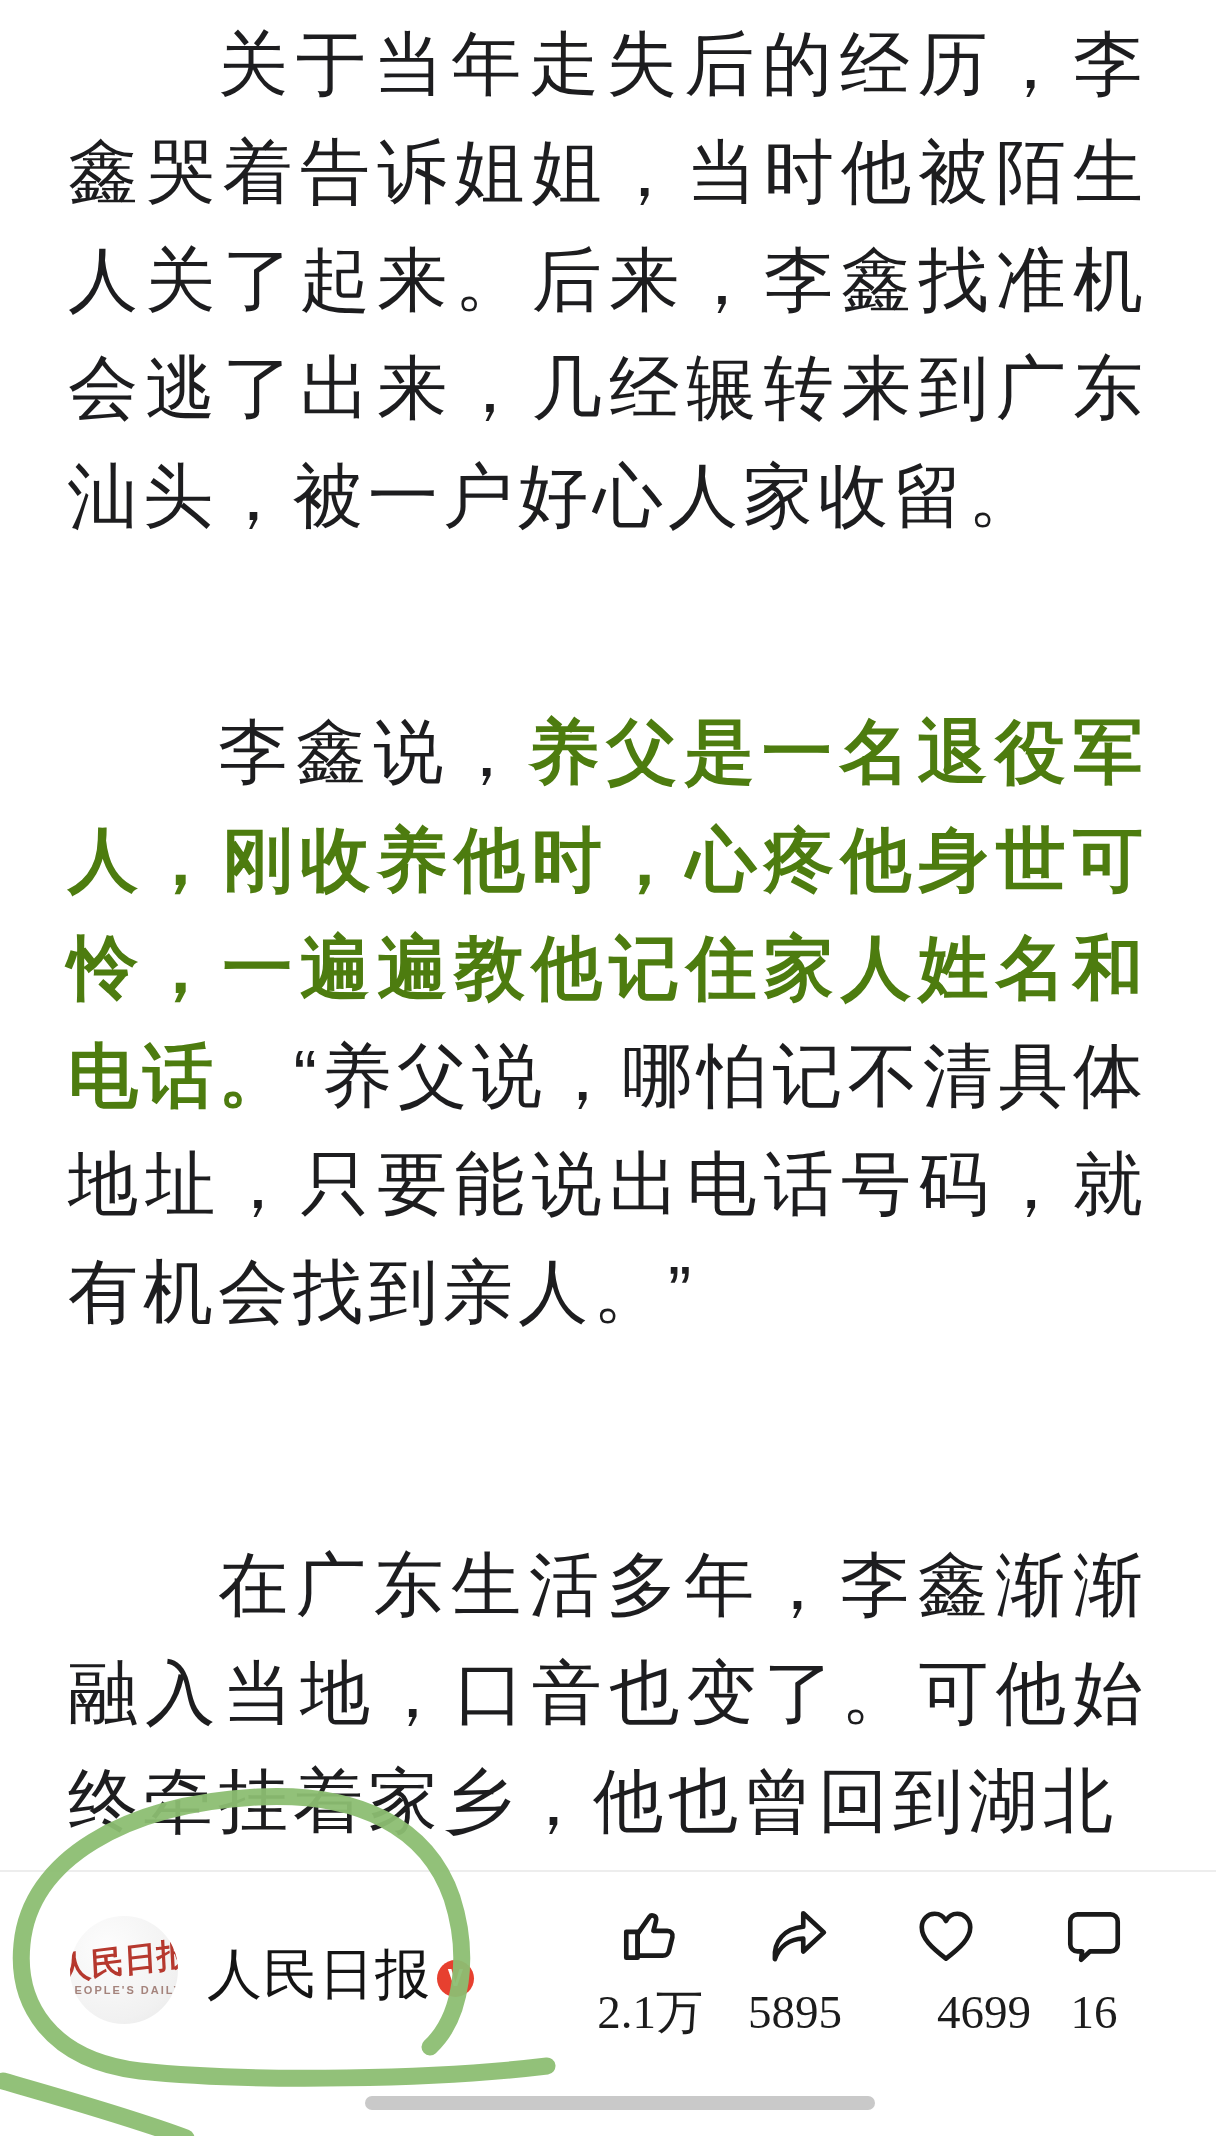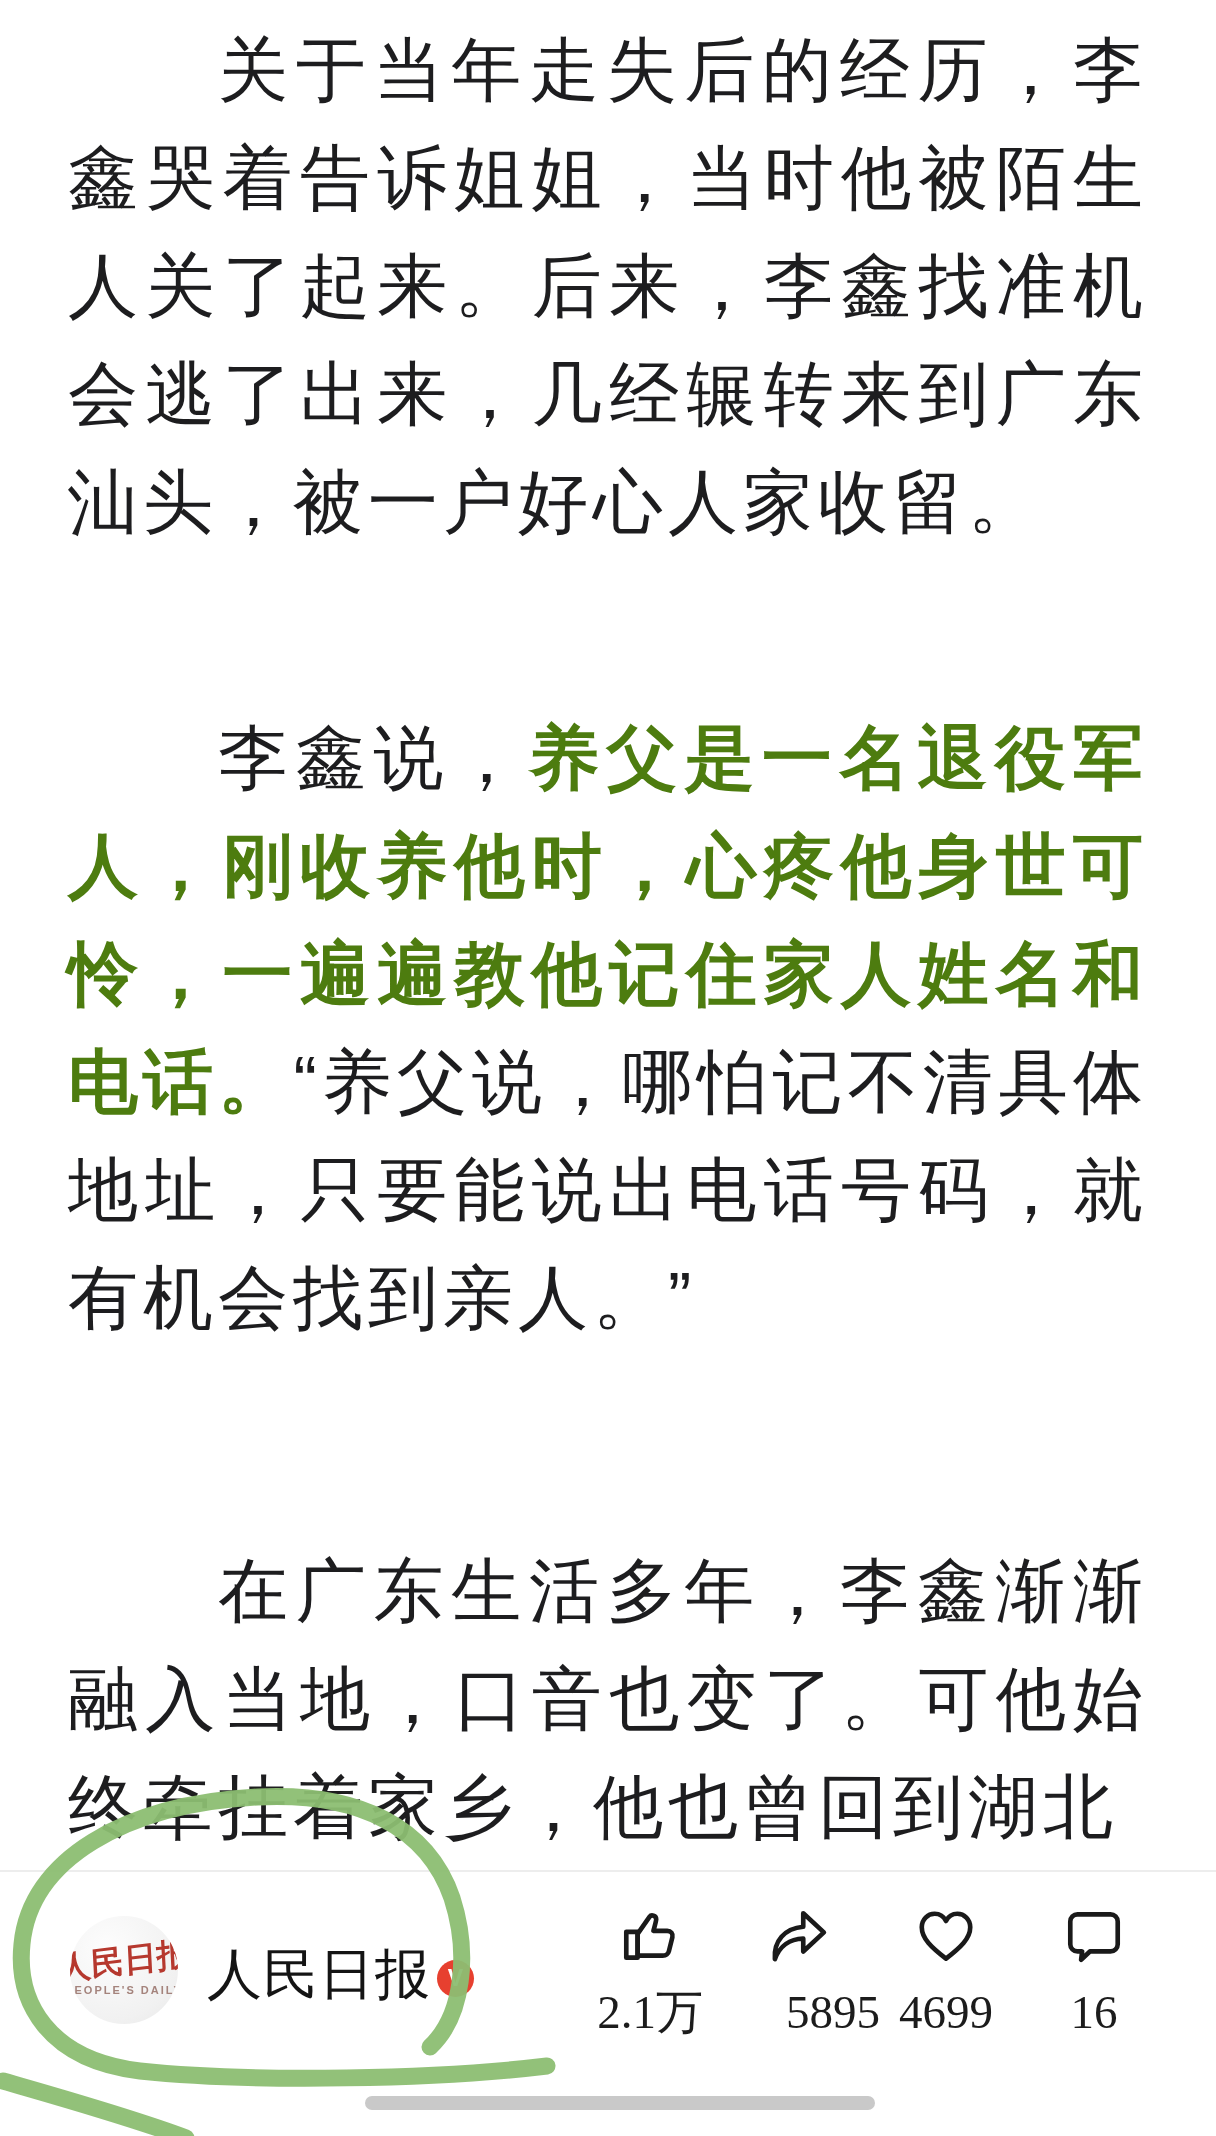--- a/index.html
+++ b/index.html
@@ -3,21 +3,21 @@
 <meta charset="utf-8">
 <style>
   html,body{margin:0;padding:0;}
   body{
     width:1216px;height:2136px;position:relative;overflow:hidden;
     background:#ffffff;
     font-family:"Liberation Sans","DejaVu Sans",sans-serif;
   }
   
   .article{
-    position:absolute;left:68px;top:16px;width:1080px;
+    position:absolute;left:68px;top:10px;width:1080px;
     font-size:70px;line-height:108px;letter-spacing:5px;
     color:#1d1d1f;text-align:justify;
   }
   .article p{margin:0 0 148px 0;text-indent:150px;}
   .article p.p2{margin-bottom:185px;}
   .article p:last-child{margin-bottom:0;}
   .article .em{color:#4d7c0f;font-weight:700;}
   
   .bottom-bar{
     position:absolute;left:0;top:1870px;width:1216px;height:266px;
@@ -86,28 +86,28 @@
   <div class="eng-col" style="left:565px;top:32px;">
     <svg width="66" height="66" viewBox="0 0 64 64">
       <g fill="none" stroke="#1a1a1a" stroke-width="4.5" stroke-linejoin="round" stroke-linecap="round">
         <path d="M9 27 h11 v25 H9 z"></path>
         <path d="M20 50 V29 L31.5 12.5 c1.8 -2.6 6.5 -1.3 6.5 2.2 c0 1.2 -1.6 7.4 -2.7 11.3 h13.4 c3.6 0 5.8 2.7 5 6.2 l-3.4 13.6 c-0.8 3 -2.9 4.2 -6 4.2 H20 z"></path>
       </g>
     </svg>
     <div class="eng-count">2.1万</div>
   </div>
 
-  <div class="eng-col" style="left:710px;top:32px;text-align:right;">
+  <div class="eng-col" style="left:710px;top:32px;">
     <svg width="66" height="66" viewBox="0 0 64 64">
       <path d="M40 22 V9 L60 27.5 40 46 V33.5 C27 34 17 41 12.5 53.5 C11 36 22 23.5 40 22 Z" fill="none" stroke="#1a1a1a" stroke-width="4.5" stroke-linejoin="round" stroke-linecap="round"></path>
     </svg>
     <div class="eng-count">5895</div>
   </div>
 
-  <div class="eng-col" style="left:861px;top:32px;">
+  <div class="eng-col" style="left:861px;top:32px;text-align:right;">
     <svg width="66" height="66" viewBox="0 0 64 64">
       <path d="M32 53 C18 42 8.5 33.5 8.5 22.5 C8.5 14.8 14.3 9.5 21 9.5 C26 9.5 30 12.5 32 16.5 C34 12.5 38 9.5 43 9.5 C49.7 9.5 55.5 14.8 55.5 22.5 C55.5 33.5 46 42 32 53 Z" fill="none" stroke="#1a1a1a" stroke-width="4.5" stroke-linejoin="round" stroke-linecap="round"></path>
     </svg>
     <div class="eng-count">4699</div>
   </div>
 
   <div class="eng-col" style="left:1009px;top:32px;">
     <svg width="66" height="66" viewBox="0 0 64 64">
       <path d="M16 10 h32 a7 7 0 0 1 7 7 v22 a7 7 0 0 1 -7 7 H28 l-8.5 8 l1 -8 H16 a7 7 0 0 1 -7 -7 V17 a7 7 0 0 1 7 -7 Z" fill="none" stroke="#1a1a1a" stroke-width="4.5" stroke-linejoin="round" stroke-linecap="round"></path>
     </svg>

